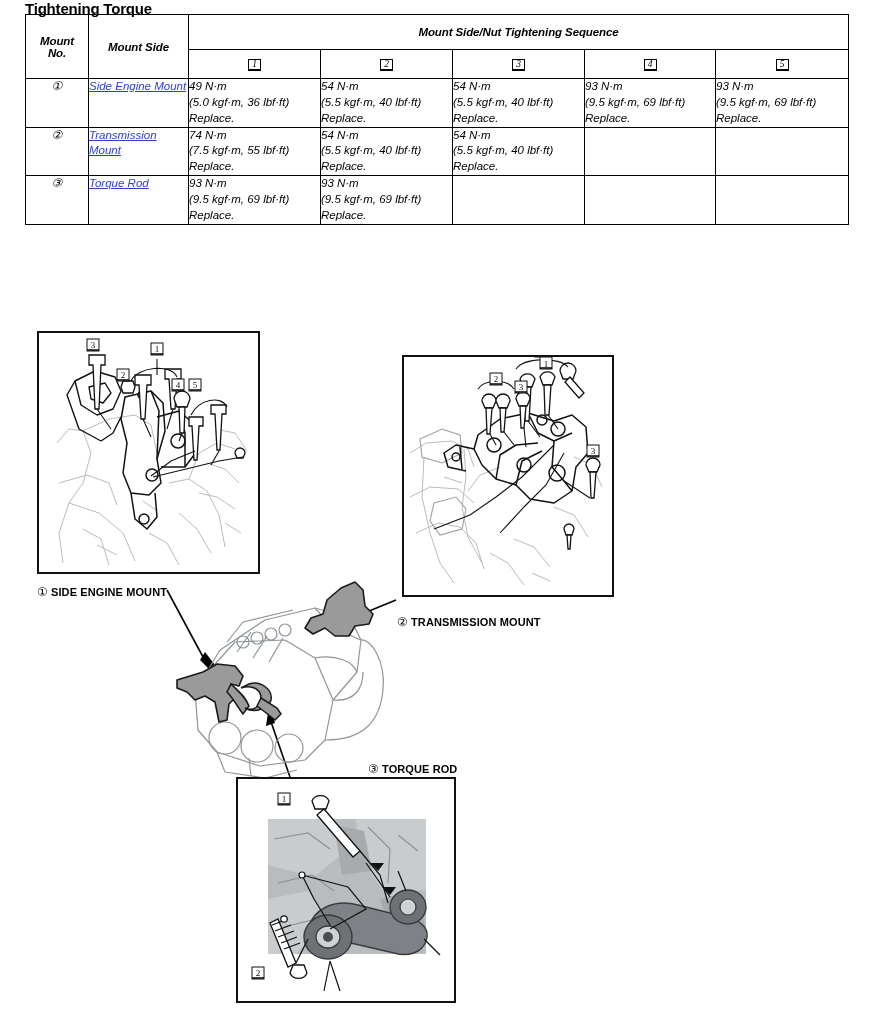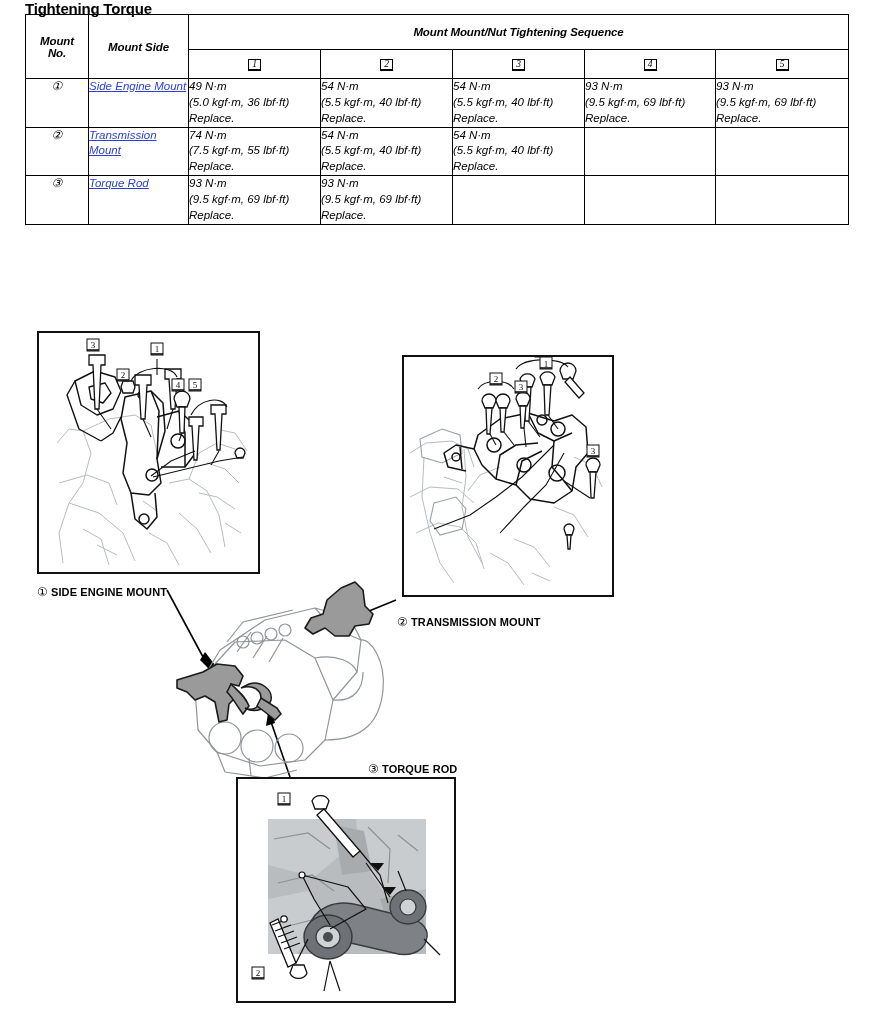--- a/index.html
+++ b/index.html
@@ -138,21 +138,21 @@
       <col style="width:131px">
       <col style="width:133px">
   </colgroup>
   <thead>
     <tr>
       <th class="th-mountno" rowspan="2">
         <span>Mount</span><br>
         <span>No.</span>
       </th>
       <th class="th-mountno" rowspan="2">Mount Side</th>
-      <th class="th-group" colspan="5">Mount Mount/Nut Tightening Sequence</th>
+      <th class="th-group" colspan="5">Mount Side/Nut Tightening Sequence</th>
     </tr>
     <tr>
       <th class="th-seq"><span class="boxnum">1</span></th>
       <th class="th-seq"><span class="boxnum">2</span></th>
       <th class="th-seq"><span class="boxnum">3</span></th>
       <th class="th-seq"><span class="boxnum">4</span></th>
       <th class="th-seq"><span class="boxnum">5</span></th>
     </tr>
   </thead>
   <tbody id="table-body">

